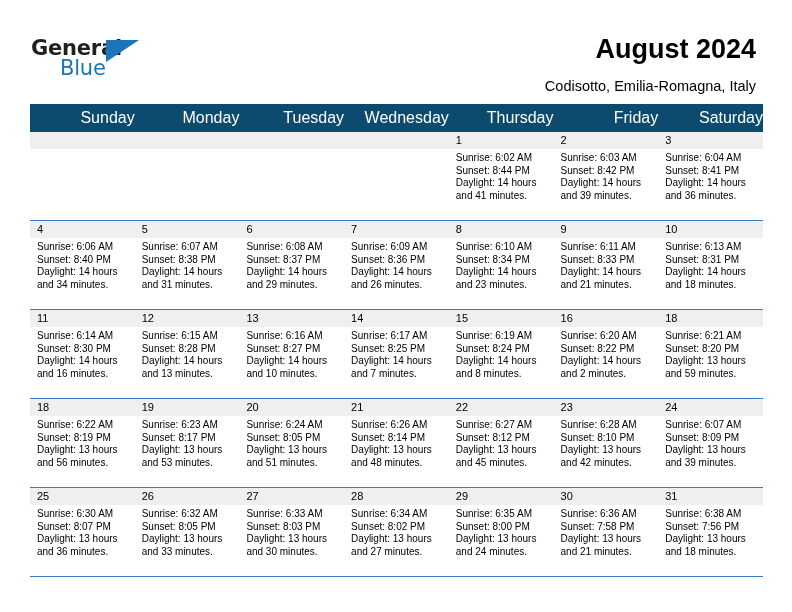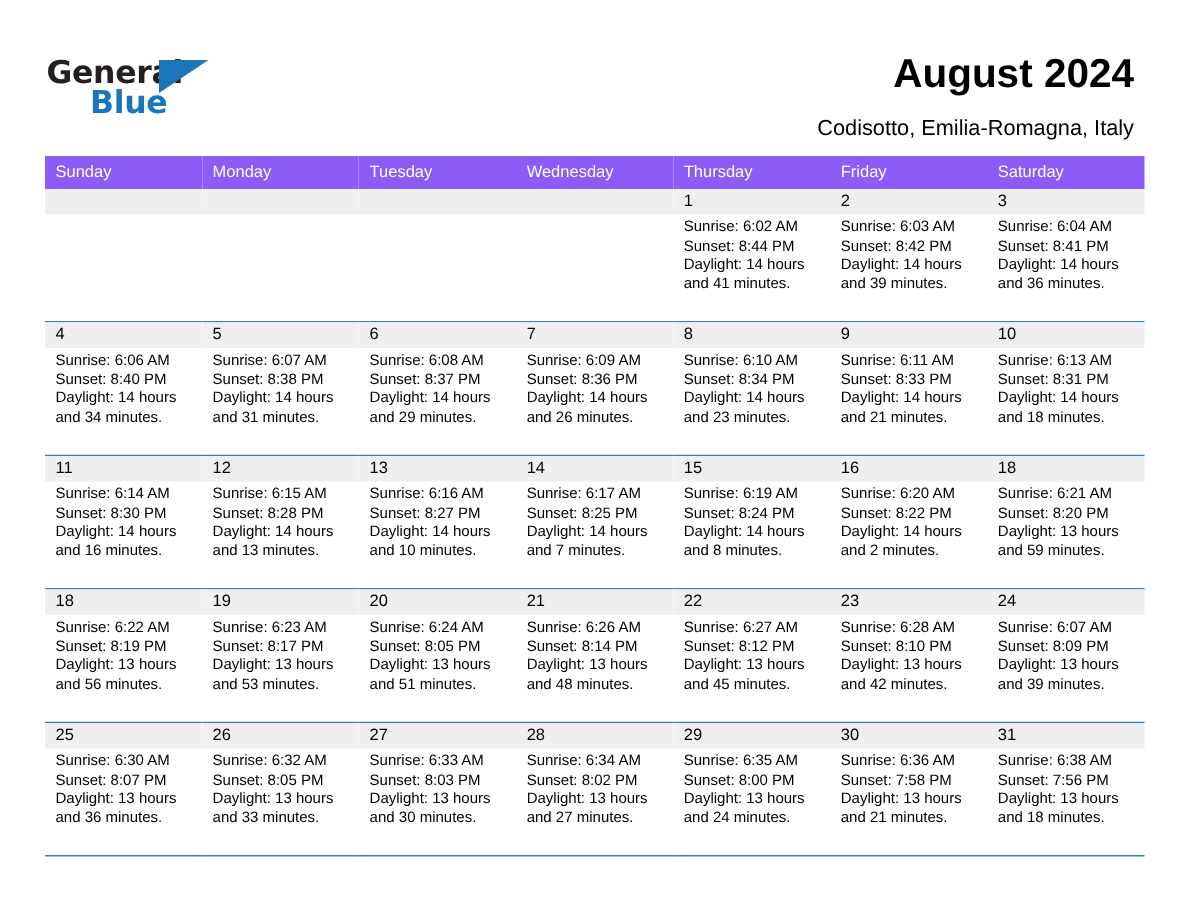--- a/index.html
+++ b/index.html
@@ -48,21 +48,21 @@
     font-weight: 700;
   }
   .logo-blue {
     position: absolute;
     left: 29px;
     top: 20px;
     font-size: 21px;
     letter-spacing: -0.2px;
     color: #1b75bb;
     font-family: "DejaVu Sans", sans-serif;
-    font-weight: 700;
+    font-weight: 400;
   }
   .logo-tri {
     position: absolute;
     left: 75px;
     top: 4px;
     width: 0;
     height: 0;
     border-left: 33px solid #1b75bb;
     border-bottom: 22px solid transparent;
   }
@@ -90,25 +90,25 @@
   
   .cal {
     position: absolute;
     left: 30px;
     top: 104px;
     width: 733px;
     border-collapse: collapse;
     table-layout: fixed;
   }
   .cal th {
-    background: #8b5cf6;
+    background: #0c4a6e;
     color: #ffffff;
-    font-size: 11px;
+    font-size: 16px;
     font-weight: normal;
-    text-align: left;
+    text-align: right;
     padding: 5px 0 5px 7px;
     height: 12px;
     border: none;
   }
   .cal td {
     width: 104.7px;
     vertical-align: top;
     padding: 0;
     border: none;
     border-bottom: 1.6px solid #3b7cc0;

